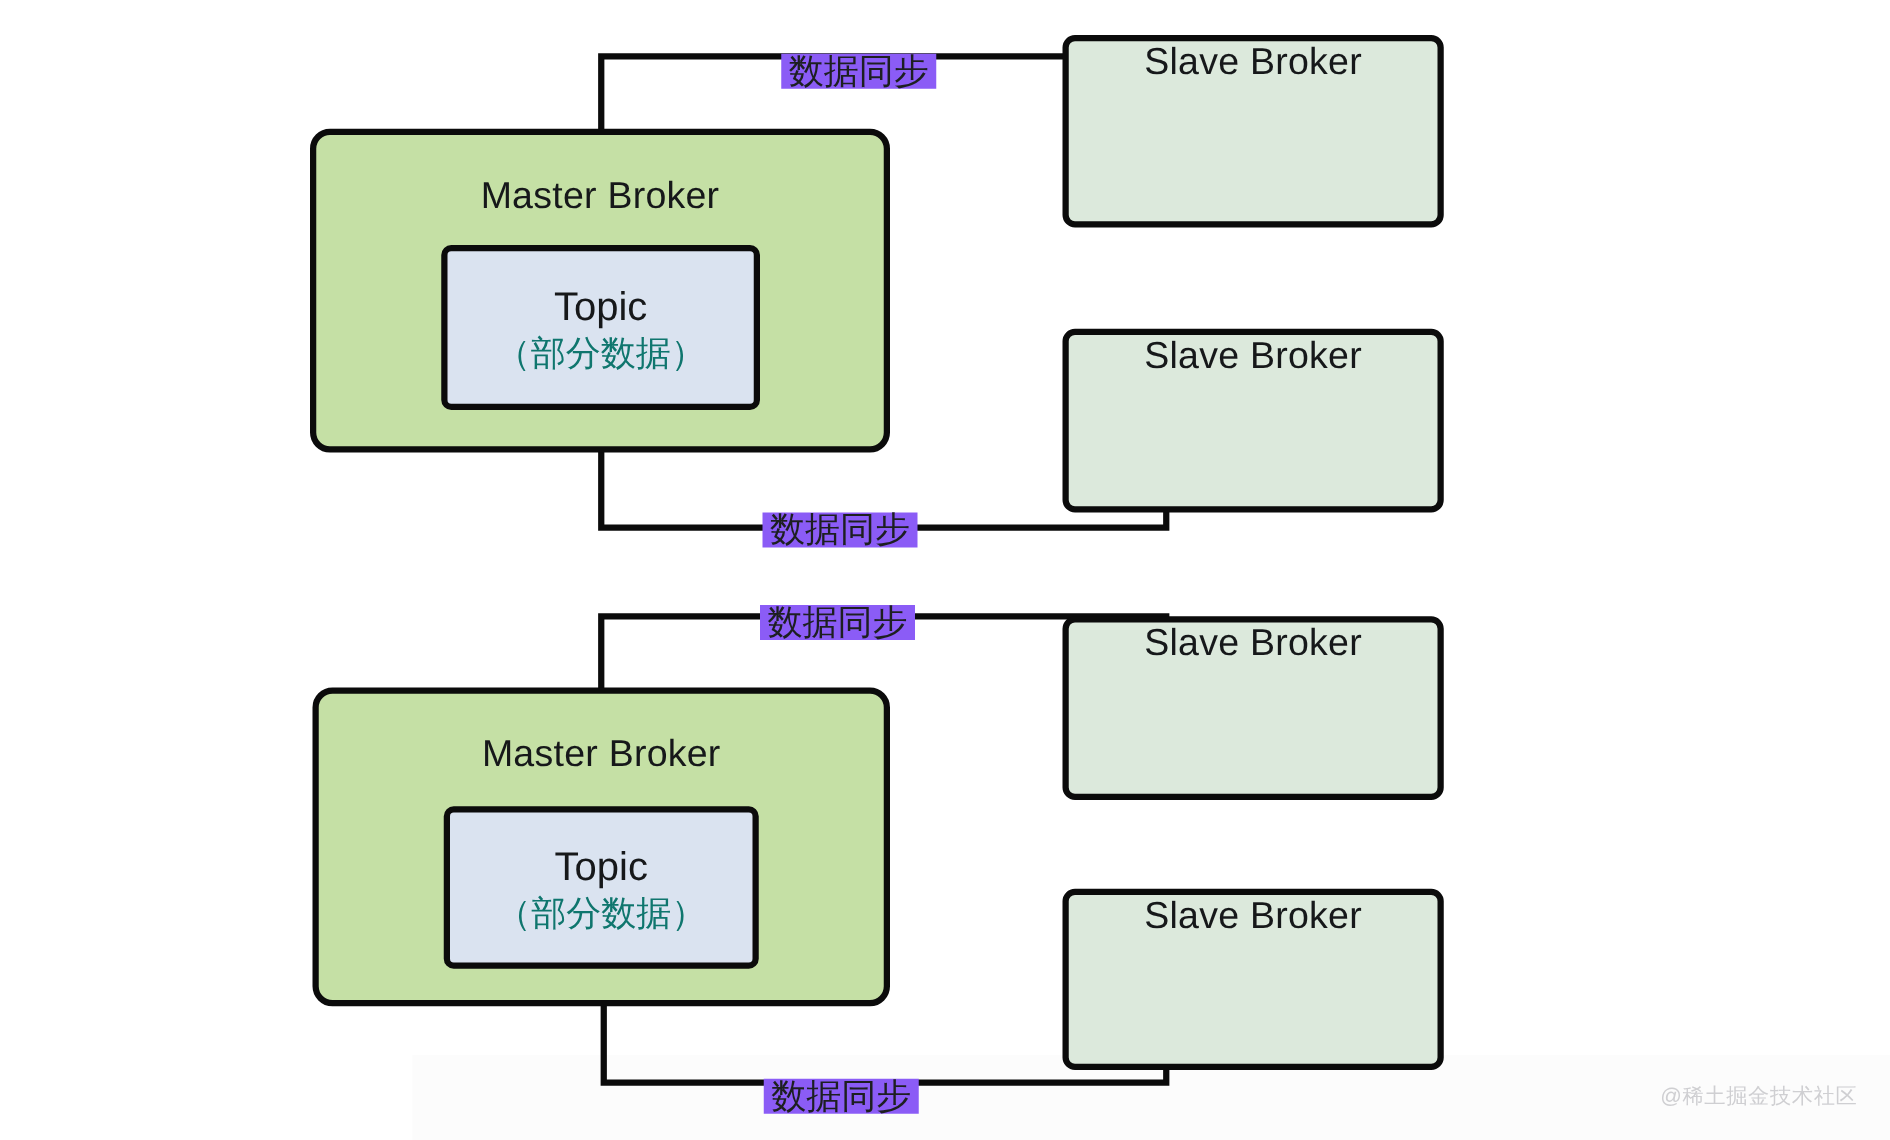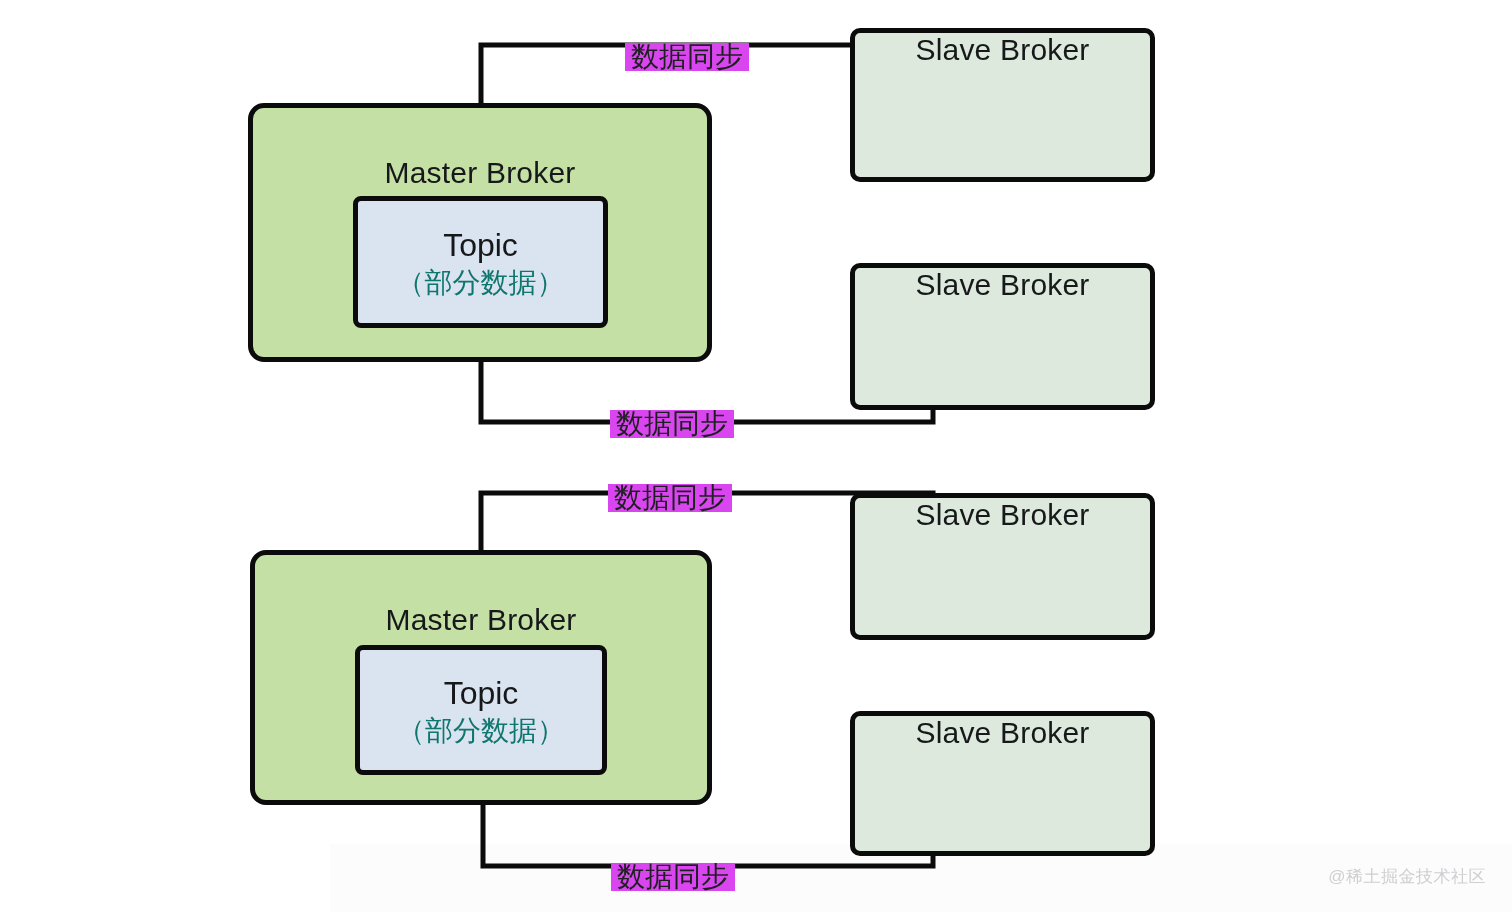--- a/index.html
+++ b/index.html
@@ -46,21 +46,21 @@
     box-sizing: border-box;
     border: 5px solid #0b0b0b;
     border-radius: 8px;
     background: #dae3f0;
     display: flex;
     flex-direction: column;
     align-items: center;
     justify-content: center;
   }
   .master-title {
-    margin-top: 48px;
+    margin-top: 32px;
     font-size: 30px;
     color: #16181a;
     letter-spacing: 0.2px;
     line-height: 1.1;
     white-space: nowrap;
   }
   .slave-title {
     font-size: 30px;
     color: #16181a;
     letter-spacing: 0.2px;
@@ -75,21 +75,21 @@
   .topic-line2 {
     font-size: 28px;
     color: #0f766e;
     line-height: 1.25;
     white-space: nowrap;
   }
   .edge-label {
     position: absolute;
     font-size: 28px;
     color: #1d1f21;
-    background: #d946ef;
+    background: #8b5cf6;
     padding: 0 6px;
     white-space: nowrap;
     line-height: 1.0;
     transform: translate(-50%, -50%);
   }
   .watermark {
     position: absolute;
     right: 26px;
     bottom: 24px;
     font-size: 17px;

